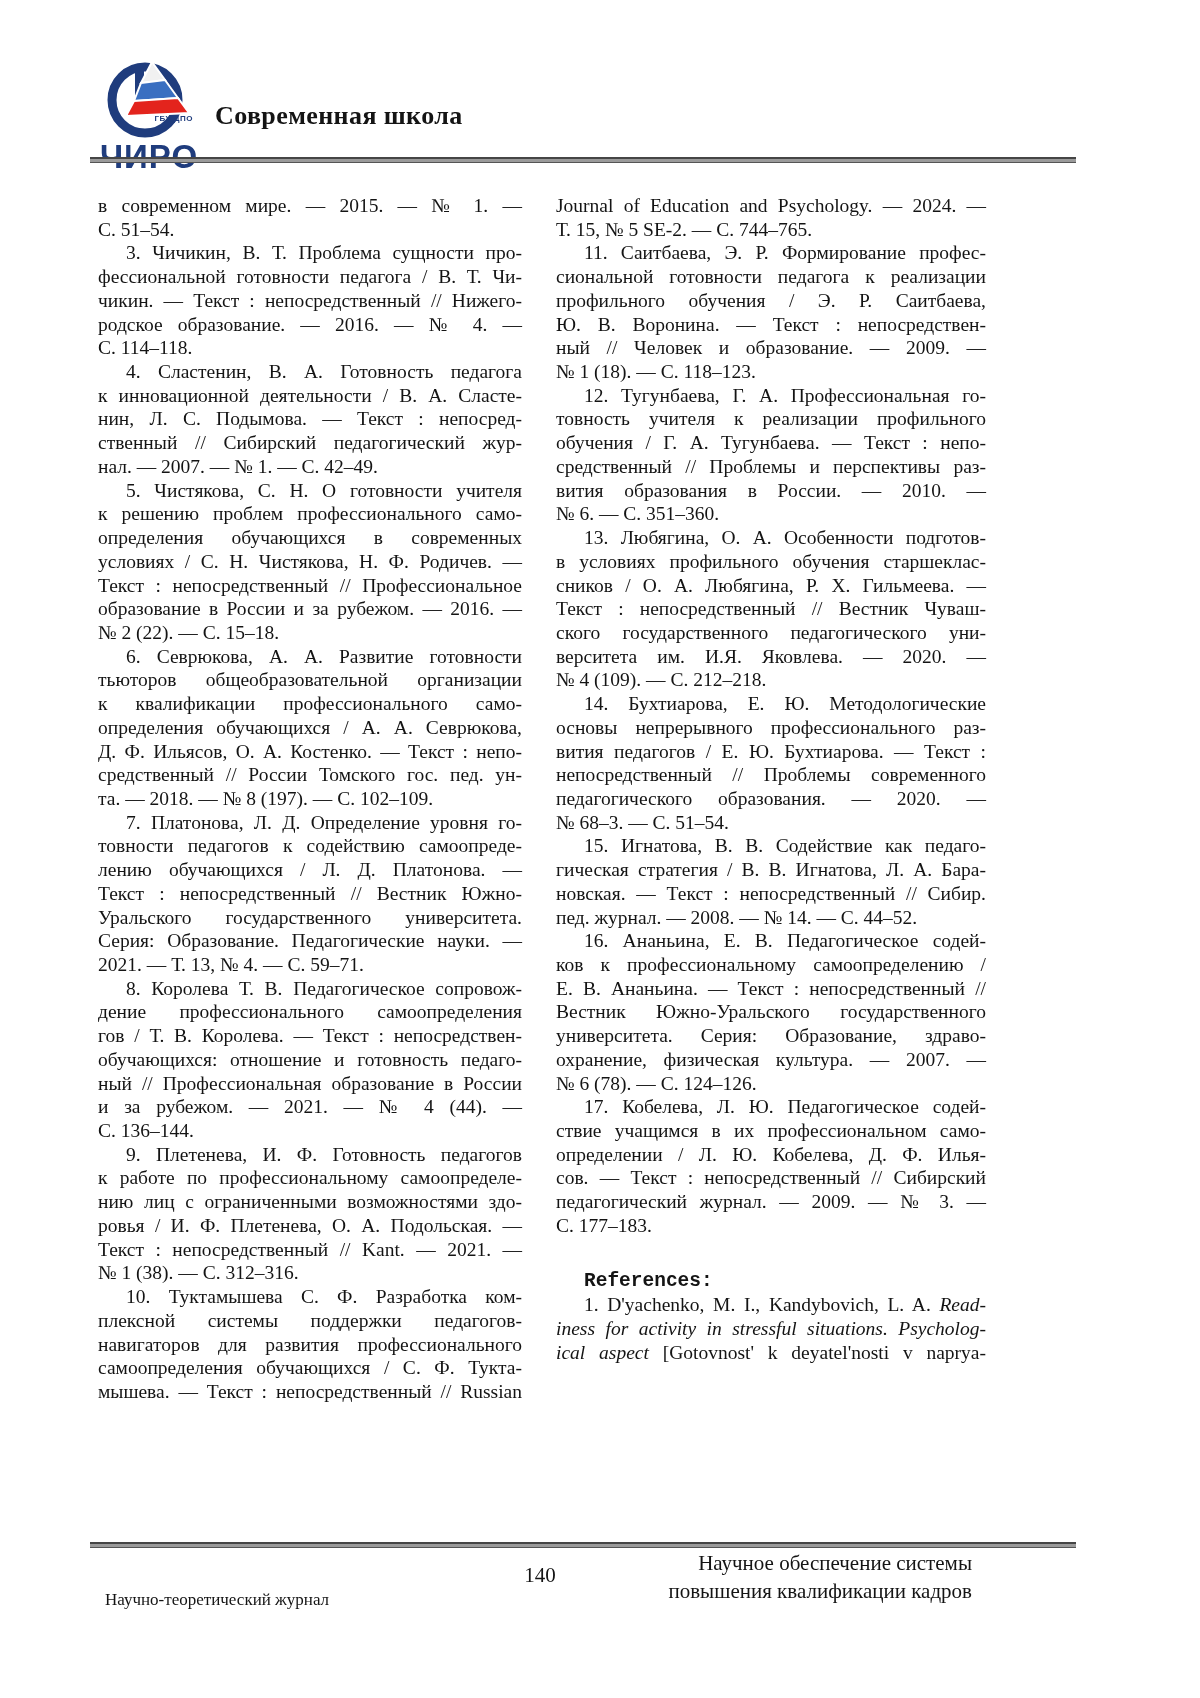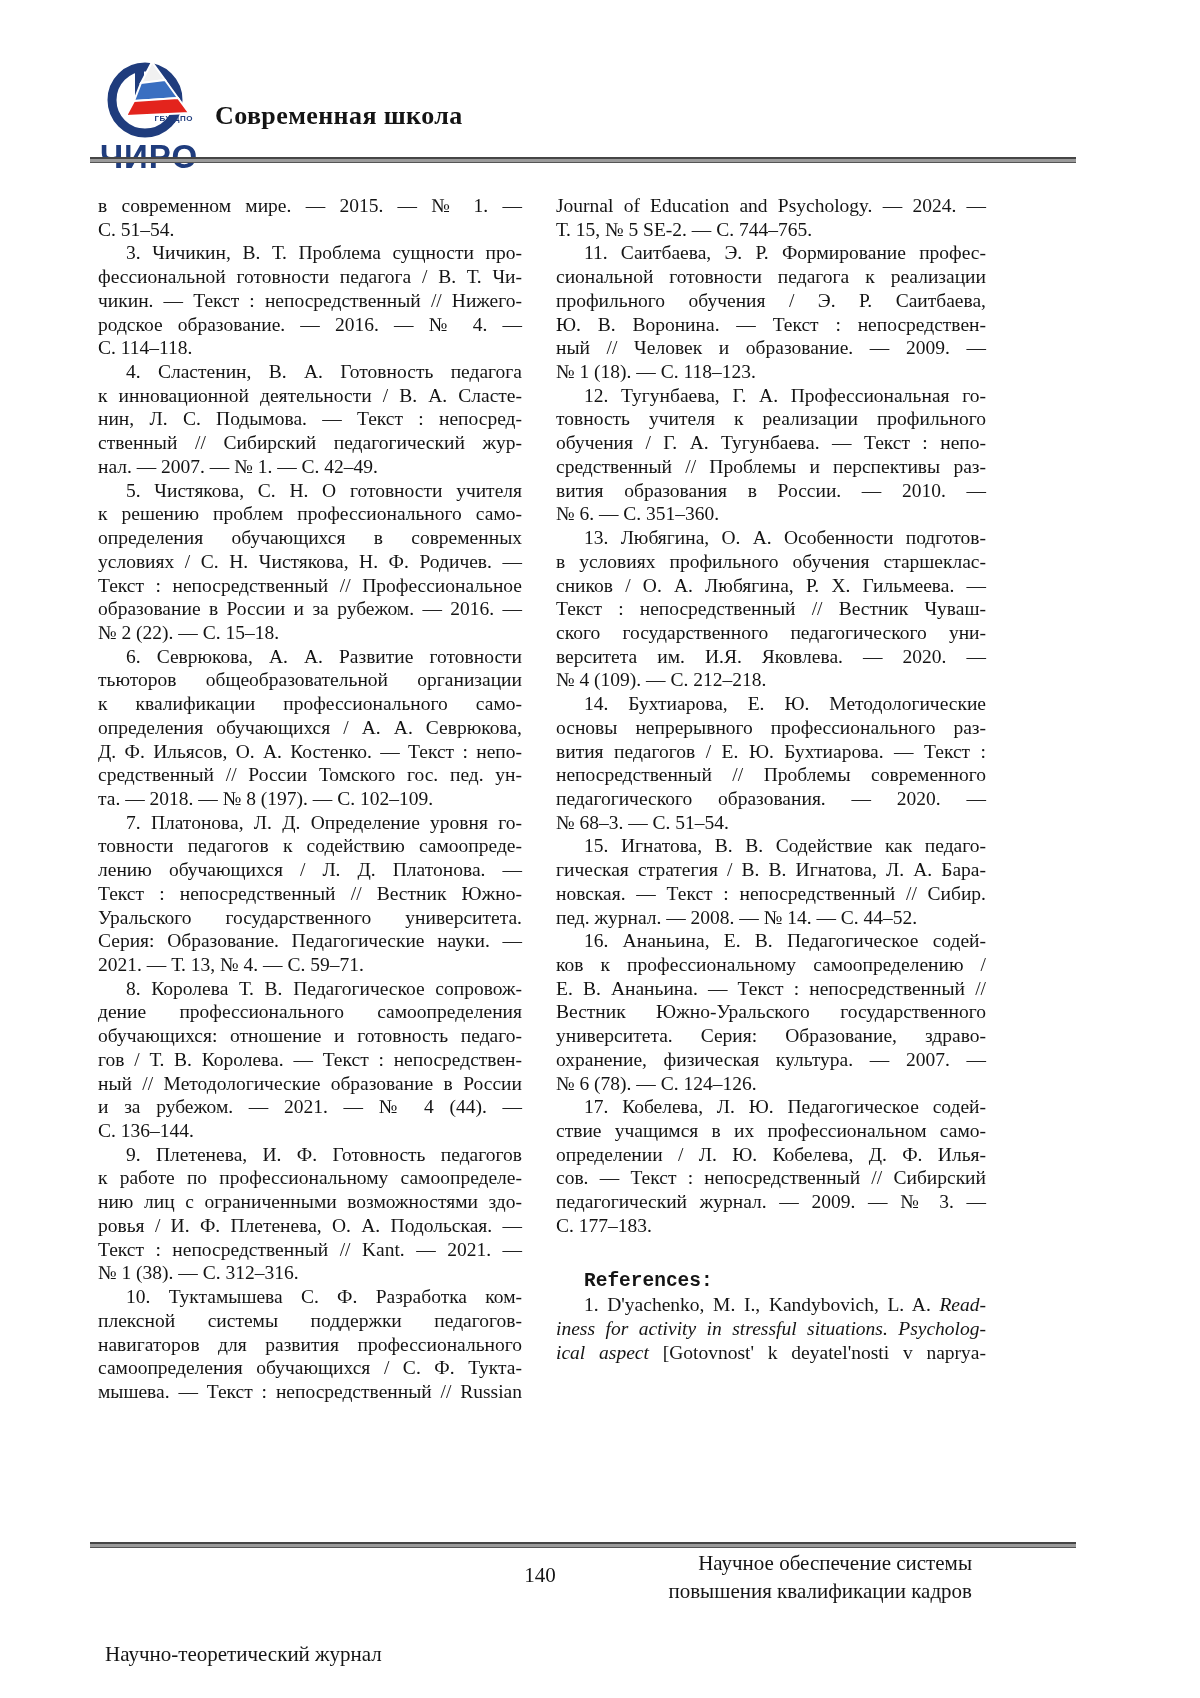--- a/index.html
+++ b/index.html
@@ -25,21 +25,21 @@
   .col{position:absolute;top:194px;font-size:19.5px;line-height:23.72px;}
   .col-left{left:90px;width:424px;margin-left:8px;}
   .col-right{left:556px;width:430px;}
   .para{margin:0;}
   .para.gap{margin-top:32px;font-family:Liberation Mono, monospace;}
   .para.bold{font-weight:bold;}
   .tline{text-align:justify;text-align-last:justify;}
   .tline.tlast{text-align-last:left;}
   .tline.find{text-indent:28px;}
   .it{font-style:italic;}
-  .footer-left{position:absolute;left:105px;top:1642px;font-size:21px;}
+  .footer-left{position:absolute;left:105px;top:1590px;font-size:17px;}
   .footer-page{position:absolute;left:470px;top:1563px;width:140px;text-align:center;font-size:21px;}
   .footer-right{position:absolute;right:228px;top:1549px;text-align:right;font-size:21px;line-height:28px;}
 </style>
 </head>
 <body>
 
 <div class="logo">
   <svg width="112" height="118" viewBox="0 0 112 118">
     <circle cx="52" cy="48" r="33" fill="none" stroke="#1f3c7d" stroke-width="9"></circle>
     <path d="M42 18 L51 18 L51 53 L72 53 L72 62 L42 62 Z" fill="#1f3c7d"></path>
@@ -97,23 +97,23 @@
       <div class="tline">товности педагогов к содействию самоопреде-</div>
       <div class="tline">лению обучающихся / Л. Д. Платонова. —</div>
       <div class="tline">Текст : непосредственный // Вестник Южно-</div>
       <div class="tline">Уральского государственного университета.</div>
       <div class="tline">Серия: Образование. Педагогические науки. —</div>
       <div class="tline tlast">2021. — Т. 13, № 4. — С. 59–71.</div>
     </div>
     <div class="para">
       <div class="tline find">8. Королева Т. В. Педагогическое сопровож-</div>
       <div class="tline">дение профессионального самоопределения</div>
+      <div class="tline">гов / Т. В. Королева. — Текст : непосредствен-</div>
       <div class="tline">обучающихся: отношение и готовность педаго-</div>
-      <div class="tline">гов / Т. В. Королева. — Текст : непосредствен-</div>
-      <div class="tline">ный // Методологические образование в России</div>
+      <div class="tline">ный // Профессиональная образование в России</div>
       <div class="tline">и за рубежом. — 2021. — № 4 (44). —</div>
       <div class="tline tlast">С. 136–144.</div>
     </div>
     <div class="para">
       <div class="tline find">9. Плетенева, И. Ф. Готовность педагогов</div>
       <div class="tline">к работе по профессиональному самоопределе-</div>
       <div class="tline">нию лиц с ограниченными возможностями здо-</div>
       <div class="tline">ровья / И. Ф. Плетенева, О. А. Подольская. —</div>
       <div class="tline">Текст : непосредственный // Kant. — 2021. —</div>
       <div class="tline tlast">№ 1 (38). — С. 312–316.</div>

